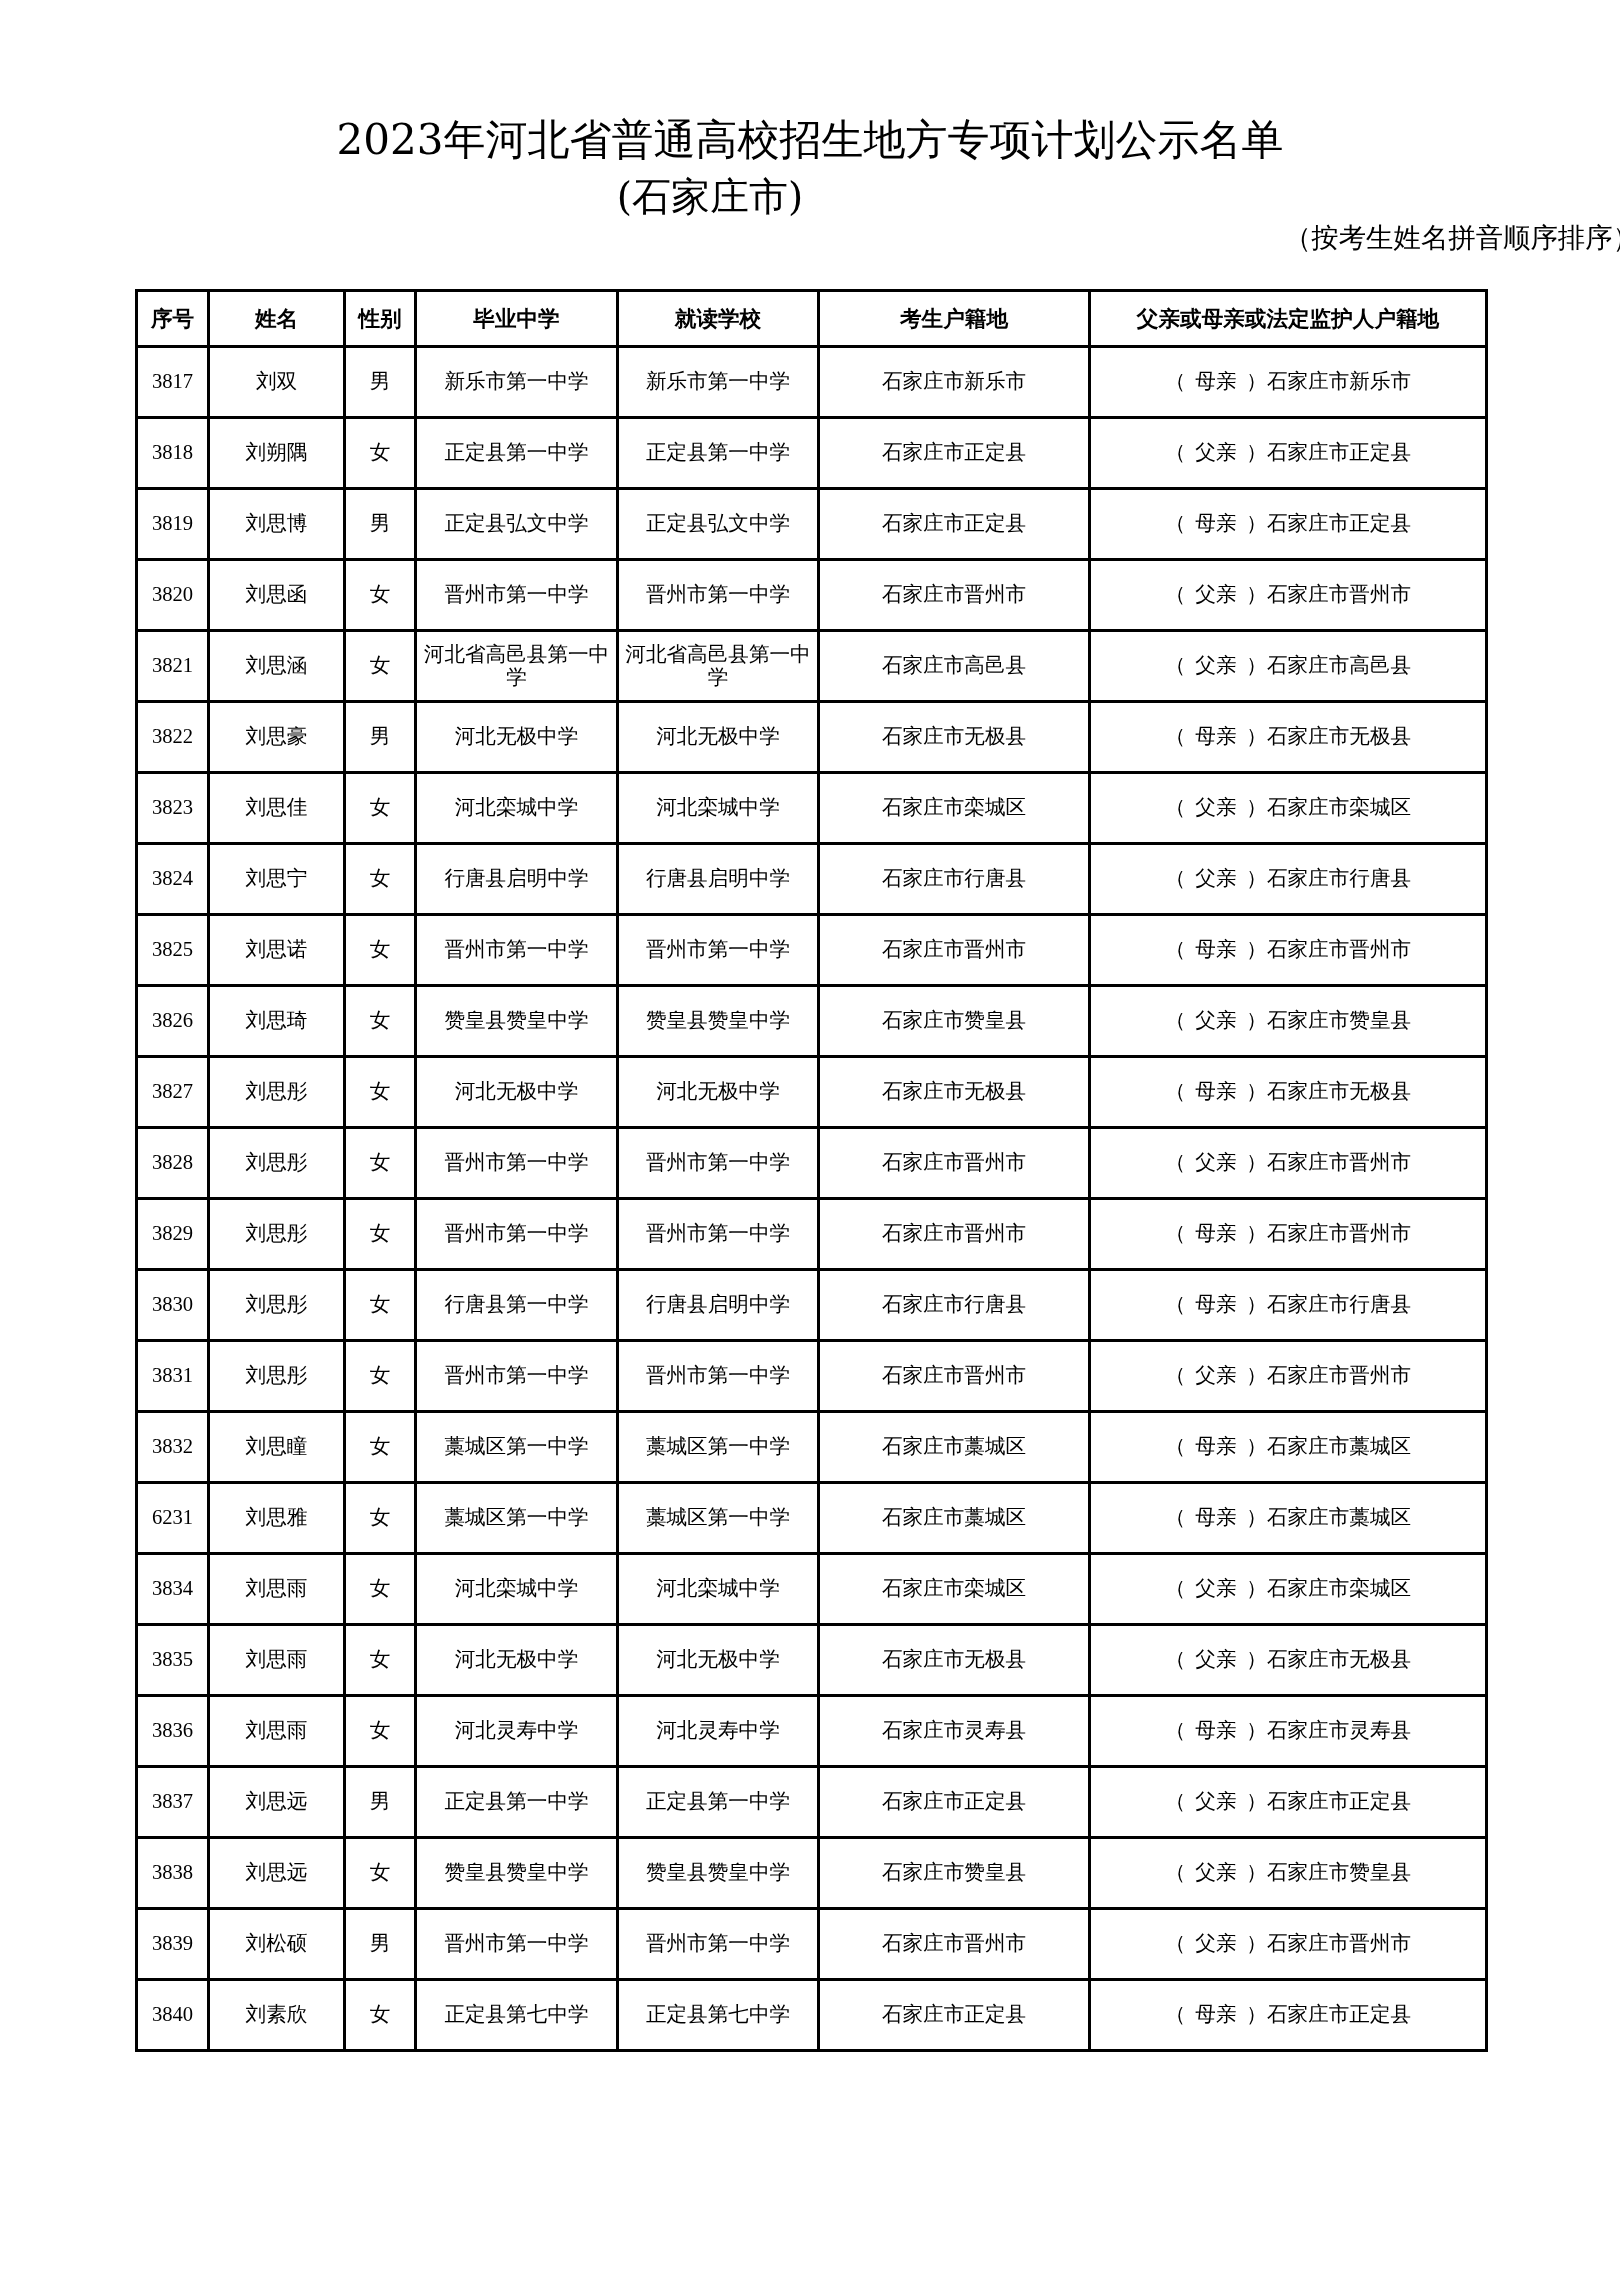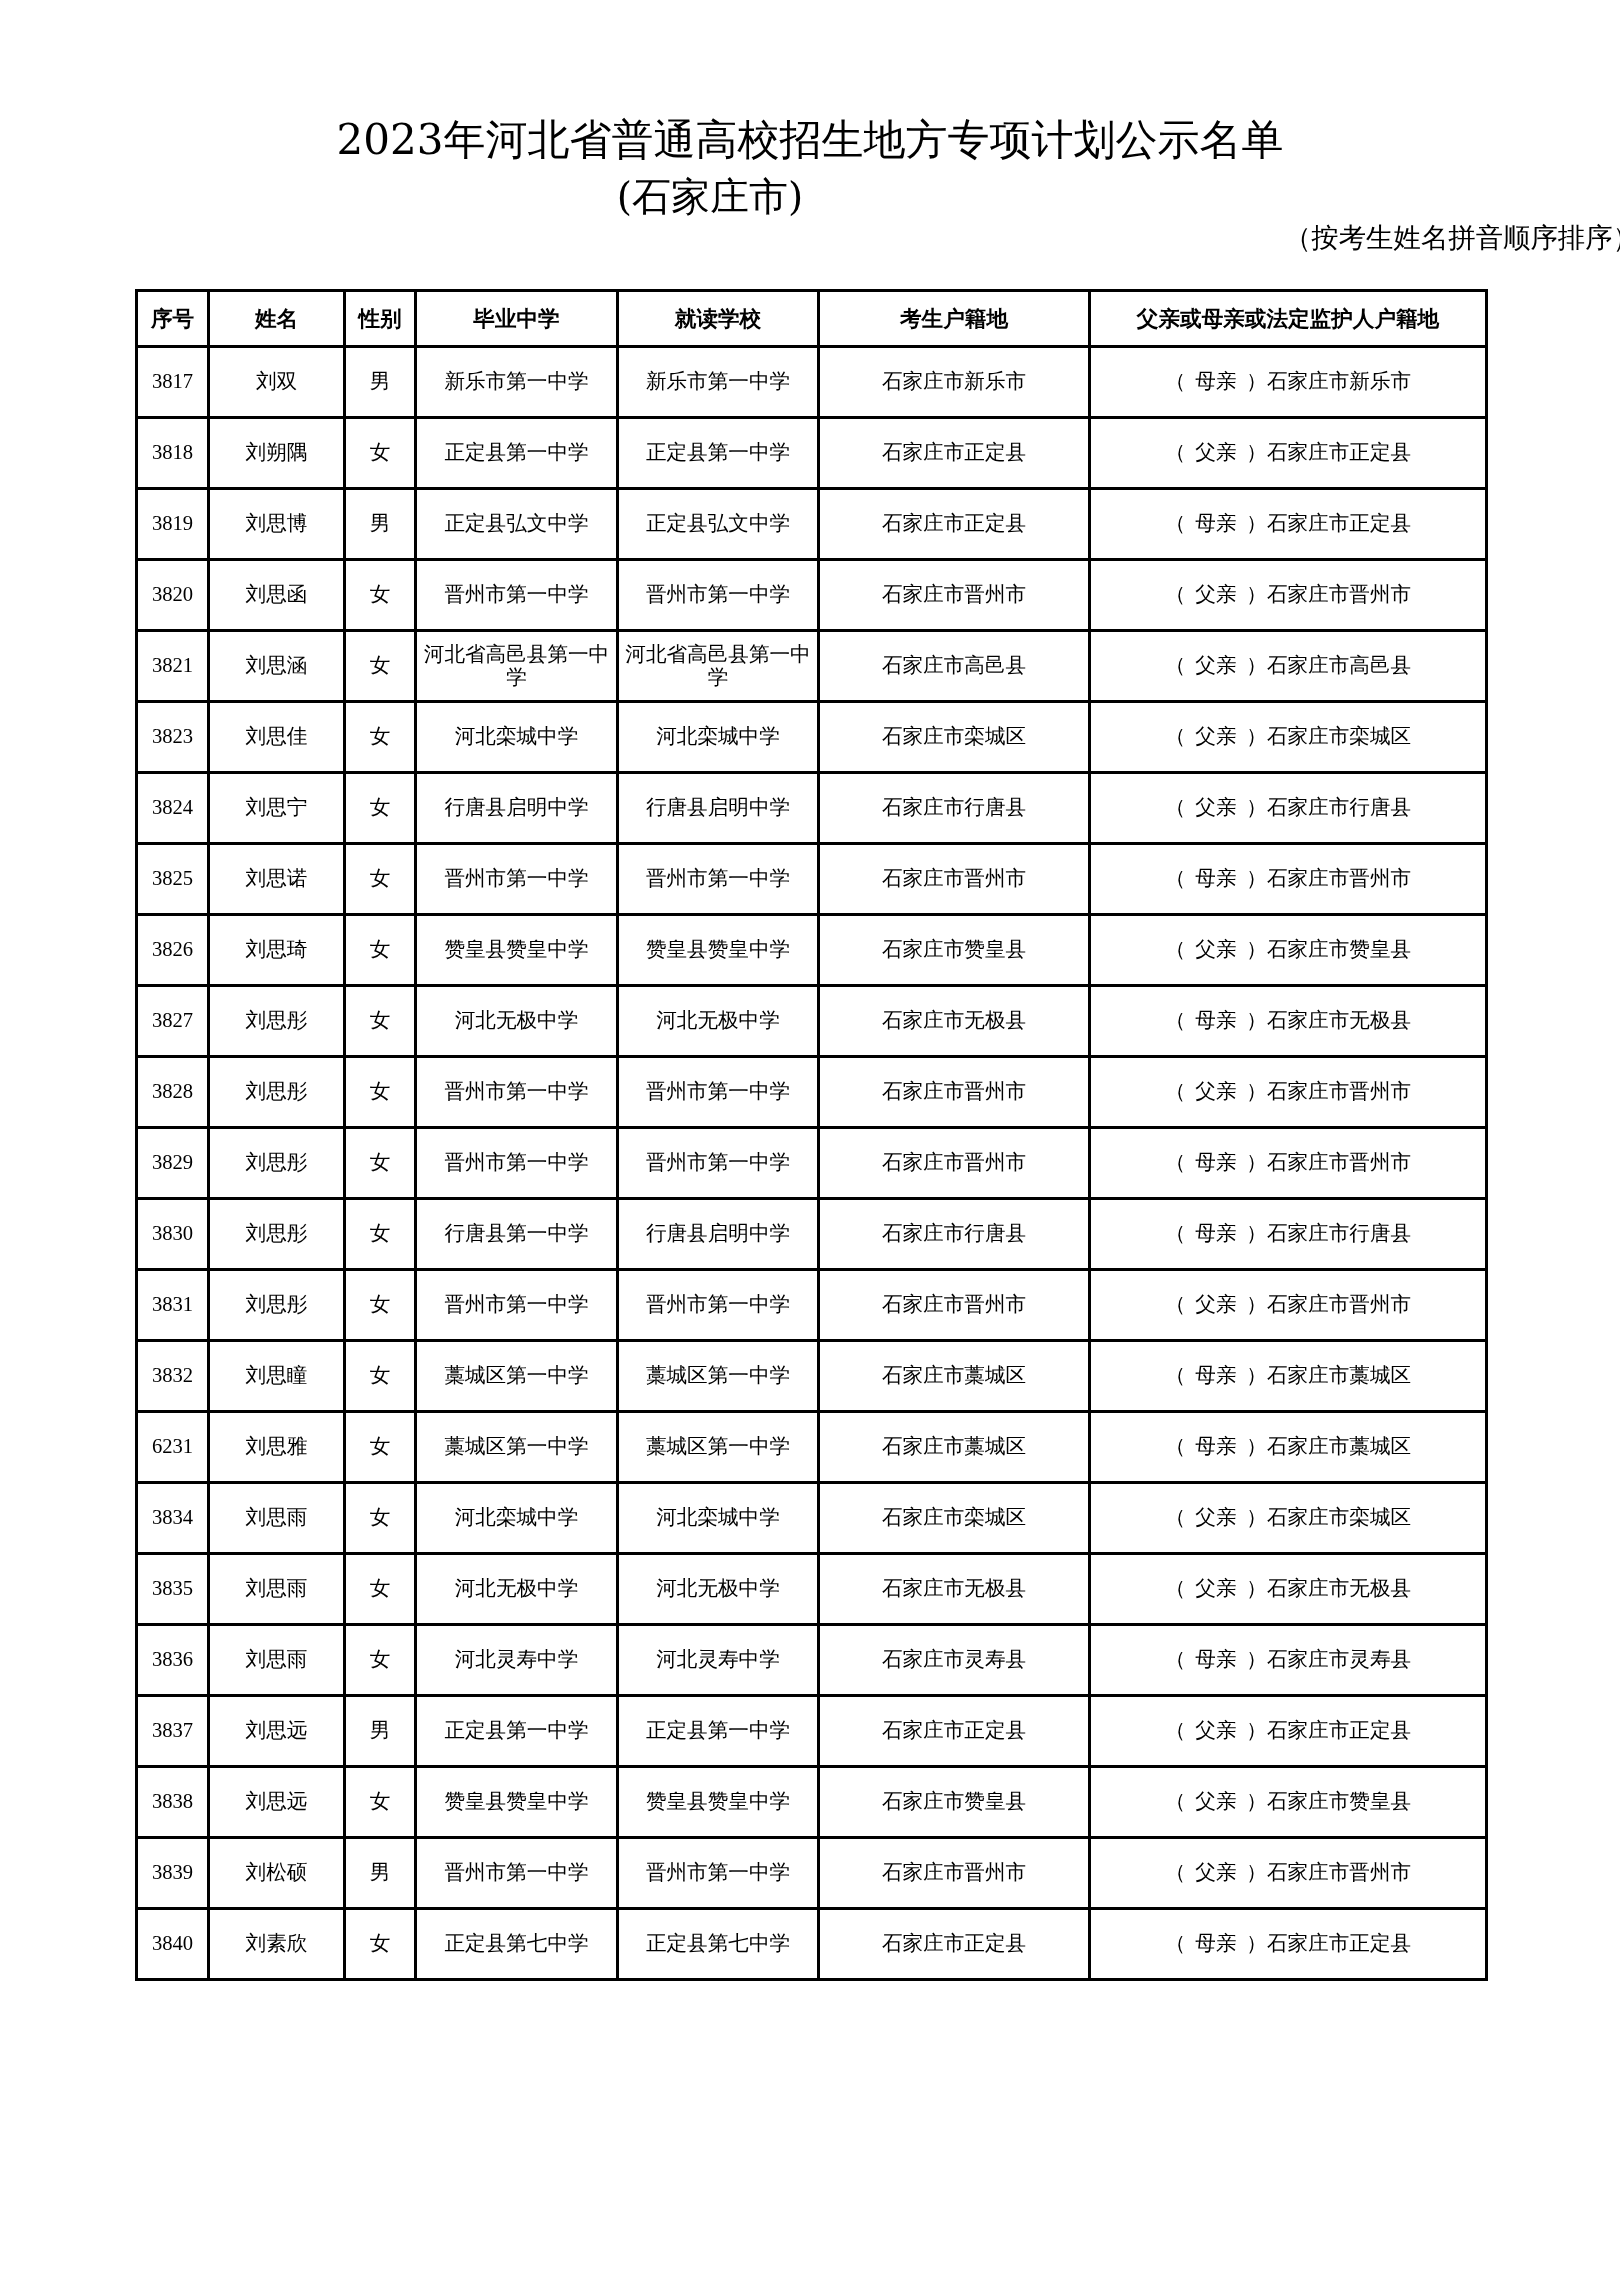--- a/index.html
+++ b/index.html
@@ -107,20 +107,29 @@
       <tr>
         <td class="seq">3821</td>
         <td>刘思涵</td>
         <td>女</td>
         <td>河北省高邑县第一中学</td>
         <td>河北省高邑县第一中学</td>
         <td>石家庄市高邑县</td>
         <td><span>（</span><span class="rel-paren">父亲</span><span>）</span><span>石家庄市高邑县</span></td>
       </tr>
       <tr>
+        <td class="seq">3822</td>
+        <td>刘思豪</td>
+        <td>男</td>
+        <td>河北无极中学</td>
+        <td>河北无极中学</td>
+        <td>石家庄市无极县</td>
+        <td><span>（</span><span class="rel-paren">母亲</span><span>）</span><span>石家庄市无极县</span></td>
+      </tr>
+      <tr>
         <td class="seq">3823</td>
         <td>刘思佳</td>
         <td>女</td>
         <td>河北栾城中学</td>
         <td>河北栾城中学</td>
         <td>石家庄市栾城区</td>
         <td><span>（</span><span class="rel-paren">父亲</span><span>）</span><span>石家庄市栾城区</span></td>
       </tr>
       <tr>
         <td class="seq">3824</td>

